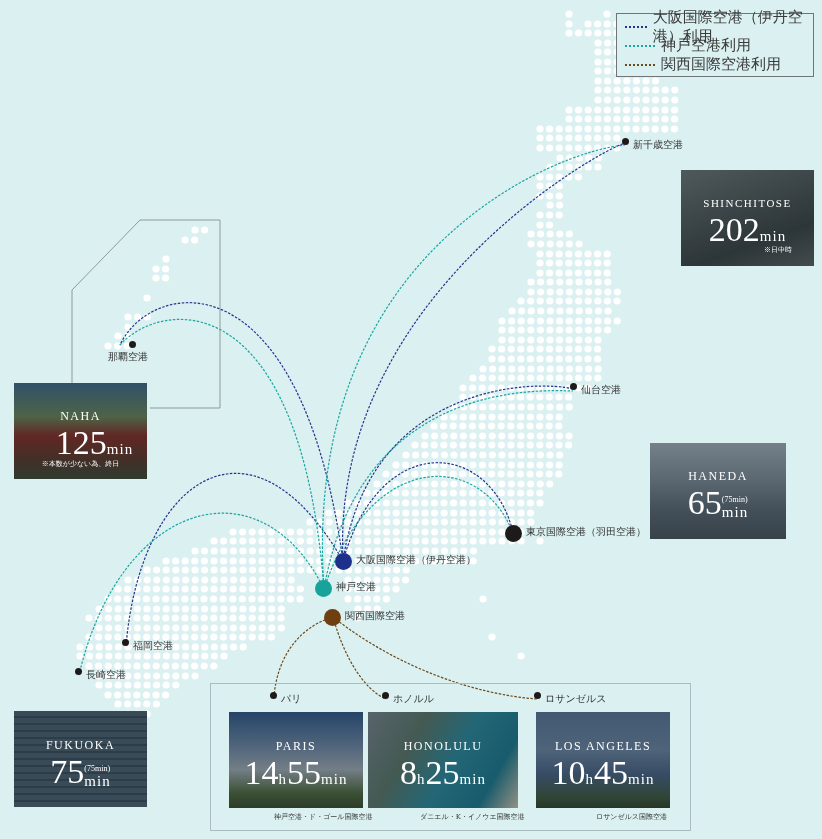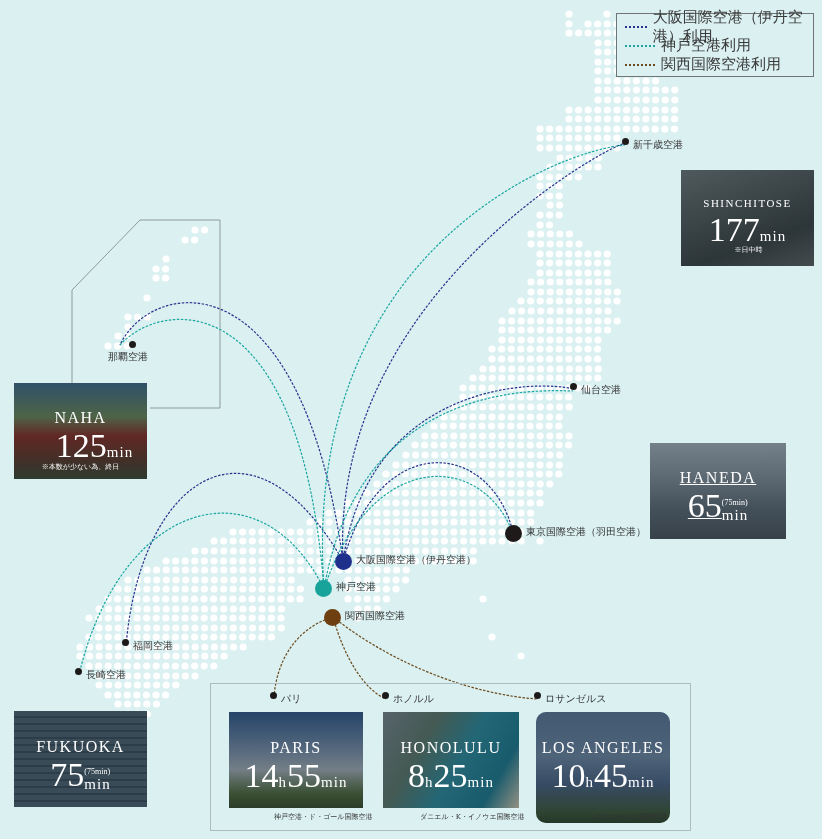--- a/index.html
+++ b/index.html
@@ -10,21 +10,21 @@
   .legend { position: absolute; left: 616px; top: 13px; width: 198px; height: 64px; border: 1px solid #6f7577; background: #dbf0f1; padding: 3px 8px; font-size: 15px; }
   .legend-row { display: flex; align-items: center; height: 19px; color: #3a3a3a; }
   .legend-swatch { width: 30px; border-top: 2px dotted; margin-right: 6px; }
   .okinawa-frame { position: absolute; }
   .airport { position: absolute; display: flex; align-items: flex-start; font-size: 10px; color: #333; white-space: nowrap; }
   .airport .pin { border-radius: 50%; background: #1e1a1a; flex: 0 0 auto; }
   .airport .label { margin-left: 4px; }
   .card { position: absolute; overflow: hidden; color: #fff; text-align: center; }
   .card .photo { position: absolute; inset: 0; }
   .card .shade { position: absolute; inset: 0; background: rgba(20,30,40,0.35); }
-  .card .city { position: relative; font-size: 16px; letter-spacing: 1.5px; font-family: "Liberation Serif", serif; }
+  .card .city { position: relative; font-size: 12px; letter-spacing: 1.5px; font-family: "Liberation Serif", serif; }
   .card .time { position: relative; font-family: "Liberation Serif", serif; line-height: 1; white-space: nowrap; }
   .card .big { font-size: 34px; }
   .card .unit { font-size: 15px; letter-spacing: 1px; }
   .card .small { font-size: 8px; position: relative; }
   .card .note { position: relative; font-size: 7px; }
   .intl-frame { position: absolute; left: 210px; top: 683px; width: 481px; height: 148px; border: 1px solid #a9bcc0; }
   .intl-caption { position: absolute; font-size: 7px; color: #333; white-space: nowrap; }
 </style>
 </head>
 <body>
@@ -1107,36 +1107,36 @@
   <div class="airport" style="left:534px;top:692px;">
     <span class="pin" style="width:7px;height:7px;"></span>
     <span class="label">ロサンゼルス</span>
   </div>
 
   <div class="card" style="left:681px;top:170px;width:133px;height:96px;">
     <div class="photo" style="background:linear-gradient(160deg,#6f7b78 0%,#4d5755 45%,#3a4341 70%,#5d6562 100%);"></div>
     <div class="shade"></div>
     <div class="city" style="margin-top:27px;font-size:11px;">SHINCHITOSE</div>
     <div class="time" style="margin-top:4px;">
-      <span class="big">177</span><span class="unit">min</span>
+      <span class="big">202</span><span class="unit">min</span>
     </div>
-    <div class="note" style="text-align:center;margin-right:22px;margin-top:-2px;padding-left:24px;">※日中時</div>
+    <div class="note" style="text-align:right;margin-right:22px;margin-top:-2px;padding-left:24px;">※日中時</div>
   </div>
 
   <div class="card" style="left:14px;top:383px;width:133px;height:96px;">
     <div class="photo" style="background:linear-gradient(180deg,#3f6e8c 0%,#6d8a58 35%,#8b2e22 55%,#5c3a28 80%,#3e4c34 100%);"></div>
     <div class="shade"></div>
     <div class="city" style="margin-top:26px;">NAHA</div>
     <div class="time" style="margin-top:2px;padding-left:28px;">
       <span class="big">125</span><span class="unit">min</span>
     </div>
     <div class="note" style="margin-top:-1px;">※本数が少ない為、終日</div>
   </div>
 
-  <div class="card" style="left:650px;top:443px;width:136px;height:96px;text-decoration:underline;">
+  <div class="card" style="left:650px;top:443px;width:136px;height:96px;">
     <div class="photo" style="background:linear-gradient(180deg,#a9b7be 0%,#7f8e96 40%,#5d6b73 70%,#4a565d 100%);"></div>
     <div class="shade"></div>
     <div class="city" style="margin-top:26px;">HANEDA</div>
     <div class="time" style="margin-top:2px;">
       <span class="big">65</span><span style="display:inline-block;vertical-align:bottom;text-align:left;line-height:1;"><span class="small" style="display:block;">(75min)</span><span class="unit">min</span></span>
     </div>
   </div>
 
   <div class="card" style="left:14px;top:711px;width:133px;height:96px;">
     <div class="photo" style="background:repeating-linear-gradient(180deg,#4d6470 0px,#4d6470 5px,#3a4e59 5px,#3a4e59 7px);"></div>
@@ -1152,31 +1152,31 @@
   <div class="card" style="left:229px;top:712px;width:134px;height:96px;">
     <div class="photo" style="background:linear-gradient(180deg,#2f5a8a 0%,#7b93ad 40%,#a7b3b8 60%,#4f6b3a 85%,#3a4f2c 100%);"></div>
     <div class="shade"></div>
     <div class="city" style="margin-top:27px;">PARIS</div>
     <div class="time" style="margin-top:2px;">
       <span class="big">14</span><span class="unit">h</span><span class="big">55</span><span class="unit">min</span>
     </div>
   </div>
   <div class="intl-caption" style="left:274px;top:812px;">神戸空港・ド・ゴール国際空港</div>
 
-  <div class="card" style="left:383px;top:712px;width:136px;height:96px;text-align:center;">
+  <div class="card" style="left:368px;top:712px;width:150px;height:96px;text-align:center;">
     <div class="photo" style="background:linear-gradient(120deg,#7c8a90 0%,#5e7b6a 30%,#2c8fa0 55%,#1b7d91 80%,#d8cfb4 100%);"></div>
     <div class="shade"></div>
     <div class="city" style="margin-top:27px;">HONOLULU</div>
     <div class="time" style="margin-top:2px;">
       <span class="big">8</span><span class="unit">h</span><span class="big">25</span><span class="unit">min</span>
     </div>
   </div>
   <div class="intl-caption" style="left:420px;top:812px;text-align:center;">ダニエル・K・イノウエ国際空港</div>
 
-  <div class="card" style="left:536px;top:712px;width:134px;height:111px;border-radius:10px;">
+  <div class="card" style="left:536px;top:712px;width:134px;height:96px;">
     <div class="photo" style="background:linear-gradient(180deg,#5c7a9a 0%,#6e8aa5 40%,#4a6685 65%,#3f5a3a 90%,#2f4528 100%);"></div>
     <div class="shade"></div>
     <div class="city" style="margin-top:27px;">LOS ANGELES</div>
     <div class="time" style="margin-top:2px;">
       <span class="big">10</span><span class="unit">h</span><span class="big">45</span><span class="unit">min</span>
     </div>
   </div>
   <div class="intl-caption" style="left:596px;top:812px;">ロサンゼルス国際空港</div>
 
 </div>

